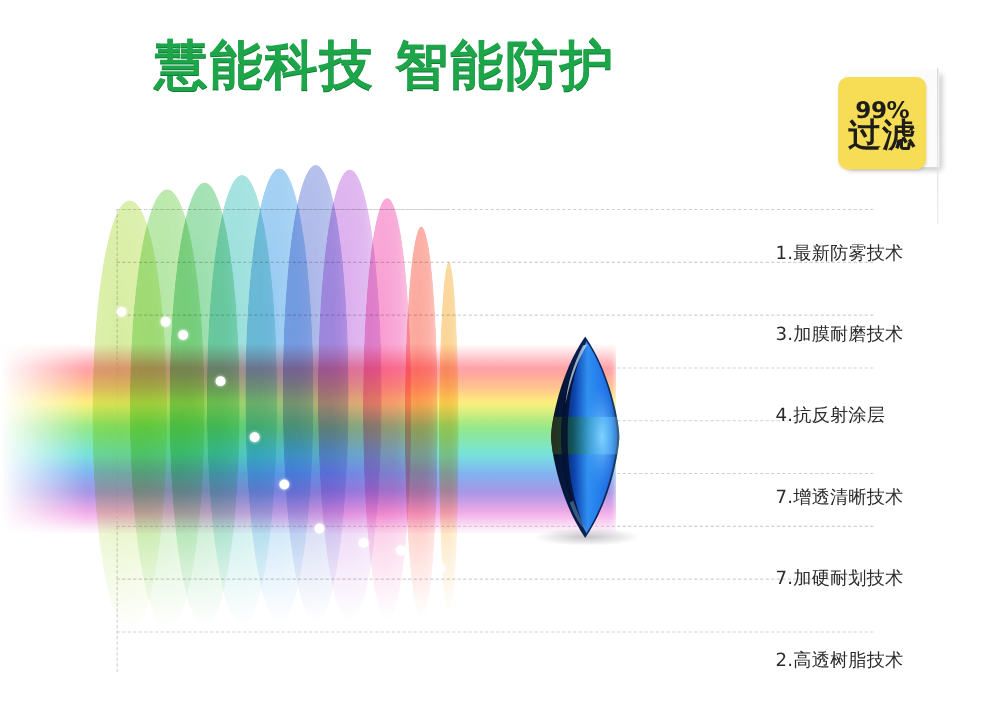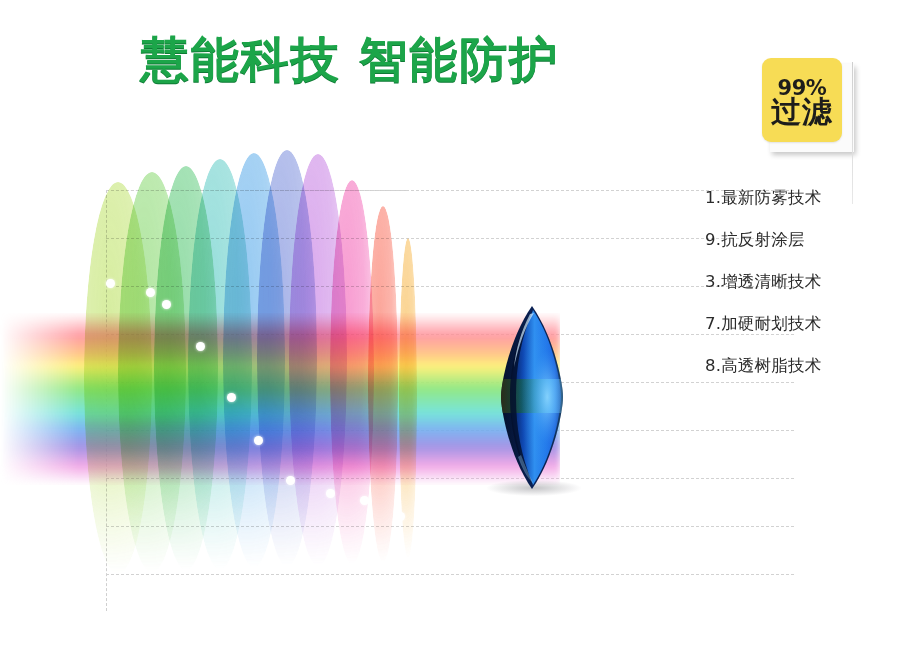--- a/index.html
+++ b/index.html
@@ -32,21 +32,21 @@
   }
 
   
   #badge-wrap{position:absolute;left:758px;top:54px;width:100px;height:100px;}
   #badge-paper{
     position:absolute;left:12px;top:10px;width:84px;height:88px;
     background:#fbfbfb;
     box-shadow:2px 3px 5px rgba(0,0,0,.22);
   }
   #badge{
-    position:absolute;left:4px;top:4px;width:80px;height:84px;
+    position:absolute;left:4px;top:16px;width:80px;height:84px;
     background:#F7DC55;
     border-radius:9px;
     display:flex;flex-direction:column;align-items:center;justify-content:center;
     box-shadow:0 1px 2px rgba(0,0,0,.10);
   }
   #badge-pct{
     font-family:"DejaVu Sans","Liberation Sans",sans-serif;
     font-weight:bold;font-size:21px;color:#1d1d1b;line-height:22px;letter-spacing:-.5px;
   }
   #badge-label{
@@ -116,20 +116,21 @@
   
   #feature-list{position:absolute;left:705px;top:188px;width:190px;}
   .feature-item{
     font-family:"DejaVu Sans","Liberation Sans",sans-serif;
     font-size:16.5px;
     line-height:20px;
     color:#2b2b2b;
     height:42px;
     white-space:nowrap;
     letter-spacing:.2px;
+    margin-top:32px;
   }
 </style>
 </head>
 <body>
 
 <div id="stage">
 
   <div id="title-block">
     <div class="title-text">慧能科技 智能防护</div>
     <div id="title-reflect-clip">
@@ -234,19 +235,20 @@
 
         <path d="M33 9 C24 26 19 44 17 62 C22 40 28 22 37 8 Z" fill="#cfe9ff" opacity=".70"></path>
 
         <path d="M24 150 C29 163 33 172 37 179 C30 173 25 163 21 152 Z" fill="#9ed6ff" opacity=".35"></path>
       </svg>
     </div>
   </div>
 
   <div id="feature-list">
       <div class="feature-item">1.最新防雾技术</div>
-      <div class="feature-item">9.抗反射涂层</div>
-      <div class="feature-item">3.增透清晰技术</div>
+      <div class="feature-item">3.加膜耐磨技术</div>
+      <div class="feature-item">4.抗反射涂层</div>
+      <div class="feature-item">7.增透清晰技术</div>
       <div class="feature-item">7.加硬耐划技术</div>
-      <div class="feature-item">8.高透树脂技术</div>
+      <div class="feature-item">2.高透树脂技术</div>
     </div>
 
 </div>
 
 </body></html>

